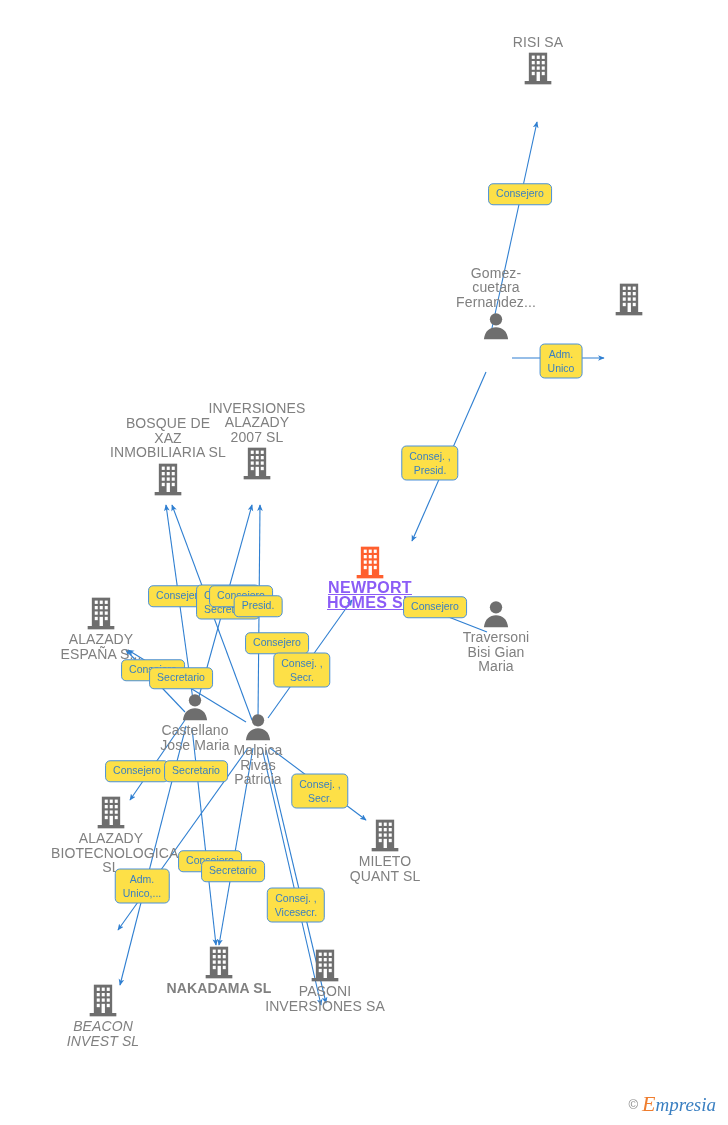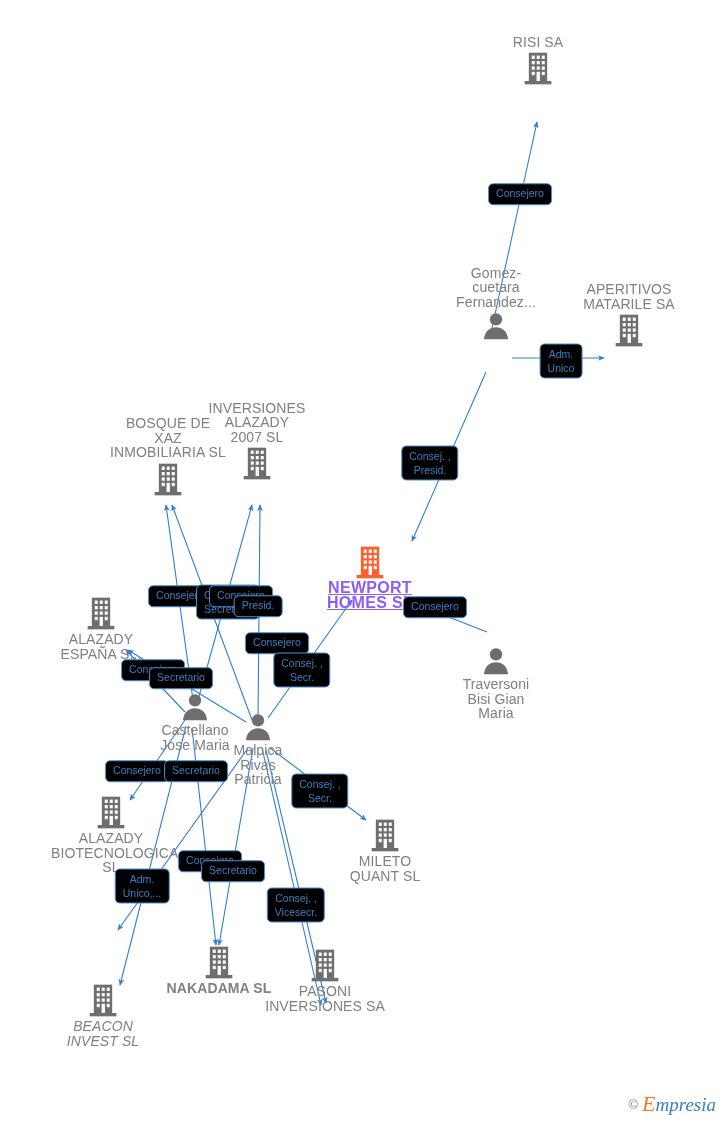--- a/index.html
+++ b/index.html
@@ -46,21 +46,21 @@
     color: #8b5cf6;
     font-weight: bold;
     font-size: 16px;
     letter-spacing: 0.3px;
     text-decoration: underline;
   }
   .node.above .nlabel { margin: 0 0 2px 0; }
   .edge-label {
     position: absolute;
     transform: translate(-50%, -50%);
-    background: #000000;
+    background: #fde047;
     border: 1.3px solid #4a90d9;
     border-radius: 5px;
     color: #3a7fc1;
     font-size: 10.5px;
     line-height: 13.5px;
     text-align: center;
     padding: 3px 7px;
     white-space: pre-line;
     box-sizing: border-box;
   }
@@ -137,22 +137,20 @@
     <div class="node person above" style="left: 496px; top: 265.5px;">
       <span class="nlabel">Gomez-
 cuetara
 Fernandez...</span>
       <span class="glyph"><svg width="30" height="30" viewBox="0 0 36 36">
           <circle cx="18" cy="10" r="7.4" fill="#6e6e6e"></circle>
           <path d="M3.5 34 C4.5 24 10.5 19.5 18 19.5 C25.5 19.5 31.5 24 32.5 34 Z" fill="#6e6e6e"></path>
         </svg></span>
     </div>
     <div class="node company above" style="left: 629px; top: 282px;">
-      <span class="nlabel">APERITIVOS
-MATARILE SA</span>
       <span class="glyph"><svg width="30" height="35" viewBox="0 0 36 42">
           <g fill="#6e6e6e">
             <path d="M7 2 h22 v34 h-22 z"></path>
             <rect x="2" y="36" width="32" height="4"></rect>
           </g>
           <g fill="#ffffff">
             <rect x="10.5" y="5.5" width="3.6" height="4"></rect>
             <rect x="16.5" y="5.5" width="3.6" height="4"></rect>
             <rect x="22.5" y="5.5" width="3.6" height="4"></rect>
             <rect x="10.5" y="12" width="3.6" height="4"></rect>
@@ -258,21 +256,21 @@
             <rect x="16.5" y="18.5" width="3.6" height="4"></rect>
             <rect x="22.5" y="18.5" width="3.6" height="4"></rect>
             <rect x="10.5" y="25" width="3.6" height="4"></rect>
             <rect x="22.5" y="25" width="3.6" height="4"></rect>
             <rect x="16.3" y="25" width="4" height="11"></rect>
           </g>
         </svg></span>
       <span class="nlabel">ALAZADY
 ESPAÑA S...</span>
     </div>
-    <div class="node person" style="left: 496px; top: 646px;">
+    <div class="node person" style="left: 496px; top: 599px;">
       <span class="glyph"><svg width="30" height="30" viewBox="0 0 36 36">
           <circle cx="18" cy="10" r="7.4" fill="#6e6e6e"></circle>
           <path d="M3.5 34 C4.5 24 10.5 19.5 18 19.5 C25.5 19.5 31.5 24 32.5 34 Z" fill="#6e6e6e"></path>
         </svg></span>
       <span class="nlabel">Traversoni
 Bisi Gian
 Maria</span>
     </div>
     <div class="node person" style="left: 195px; top: 692px;">
       <span class="glyph"><svg width="30" height="30" viewBox="0 0 36 36">

